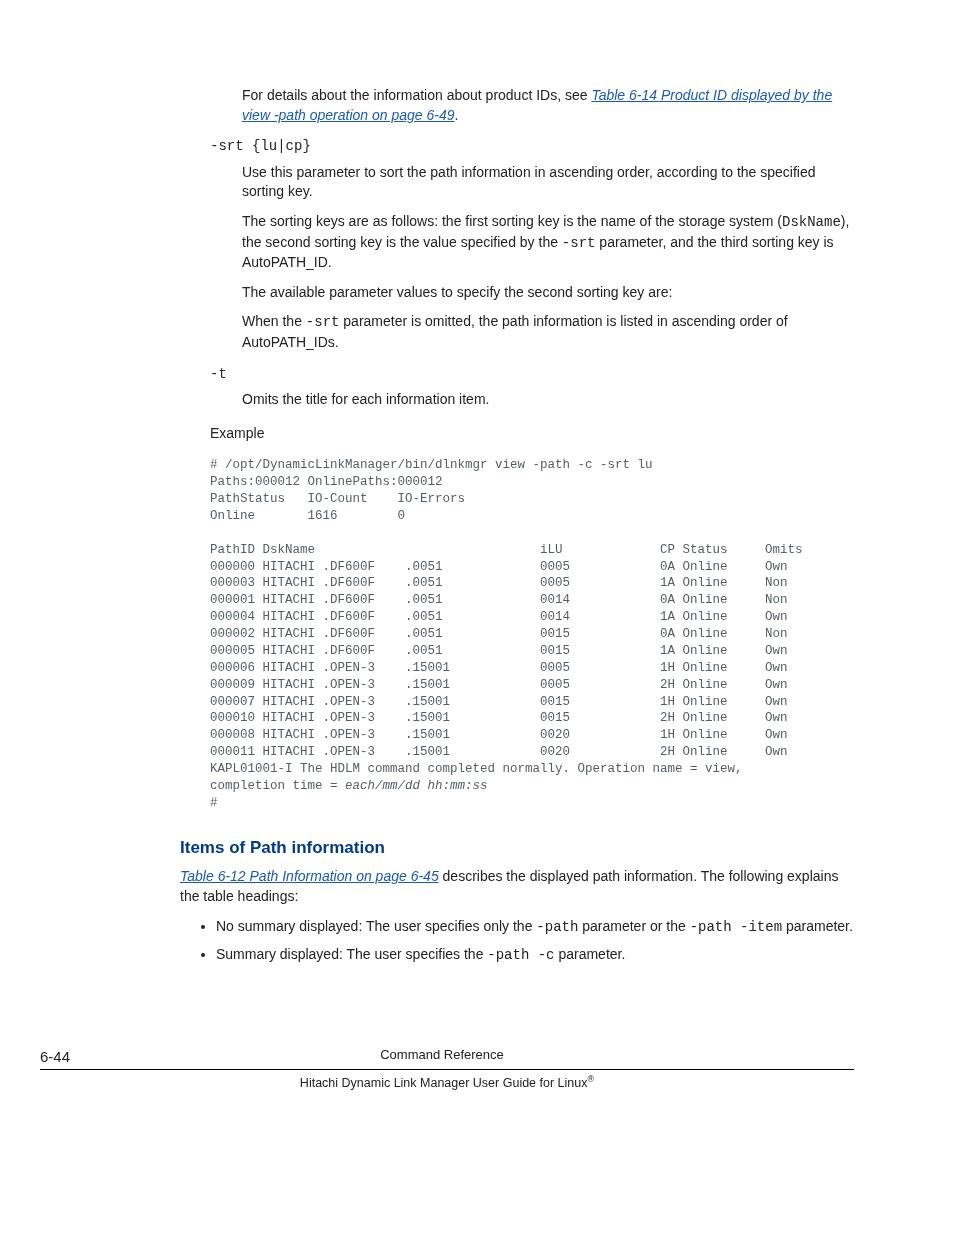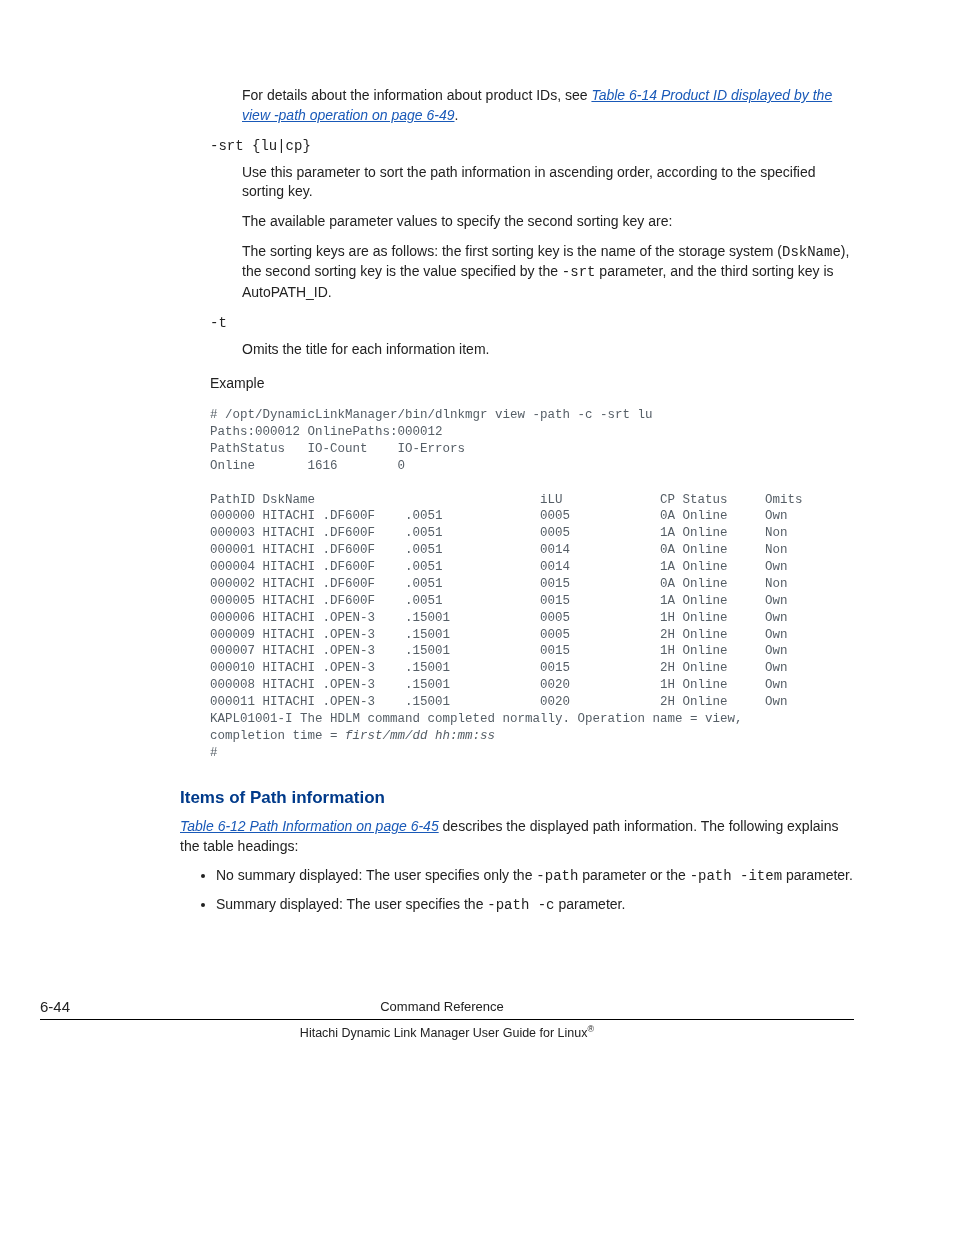--- a/index.html
+++ b/index.html
@@ -73,21 +73,20 @@
   }
   ul.body-bullets li {
     margin: 8px 0;
   }
   .footer {
     margin-top: 80px;
   }
   .footer-top {
     display: flex;
     justify-content: space-between;
-    align-items: flex-end;
     border-bottom: 1px solid #000;
     padding-bottom: 2px;
     width: 100%;
     margin-left: -60px;
     padding-left: 0;
     box-sizing: content-box;
     width: calc(100% + 60px);
   }
   .footer-pagenum {
     font-size: 15px;
@@ -113,23 +112,26 @@
 
   <div class="def">
     <p>
       <span>For details about the information about product IDs, see </span><a class="xref" href="#">Table 6-14 Product ID displayed by the view -path operation on page 6-49</a><span>.</span>
     </p>
   </div>
 
   <div class="term mono">-srt {lu|cp}</div>
   <div class="def">
     <p>Use this parameter to sort the path information in ascending order, according to the specified sorting key.</p>
+    <p>
+      <span>The sorting keys are as follows: the first sorting key is the name of the storage system (</span><span class="mono">DskName</span><span>), the second sorting key is the value specified by the </span><span class="mono">-srt</span><span> parameter, and the third sorting key is AutoPATH_ID.</span>
+    </p>
     <p>The available parameter values to specify the second sorting key are:</p>
     <p>
-      <span>The sorting keys are as follows: the first sorting key is the name of the storage system (</span><span class="mono">DskName</span><span>), the second sorting key is the value specified by the </span><span class="mono">-srt</span><span> parameter, and the third sorting key is AutoPATH_ID.</span>
+      <span>When the </span><span class="mono">-srt</span><span> parameter is omitted, the path information is listed in ascending order of AutoPATH_IDs.</span>
     </p>
   </div>
 
   <div class="term mono">-t</div>
   <div class="def">
     <p>Omits the title for each information item.</p>
   </div>
 
   <div class="example-label">Example</div>
 
@@ -145,21 +147,21 @@
 <span>000004 HITACHI .DF600F    .0051             0014            1A Online     Own</span>
 <span>000002 HITACHI .DF600F    .0051             0015            0A Online     Non</span>
 <span>000005 HITACHI .DF600F    .0051             0015            1A Online     Own</span>
 <span>000006 HITACHI .OPEN-3    .15001            0005            1H Online     Own</span>
 <span>000009 HITACHI .OPEN-3    .15001            0005            2H Online     Own</span>
 <span>000007 HITACHI .OPEN-3    .15001            0015            1H Online     Own</span>
 <span>000010 HITACHI .OPEN-3    .15001            0015            2H Online     Own</span>
 <span>000008 HITACHI .OPEN-3    .15001            0020            1H Online     Own</span>
 <span>000011 HITACHI .OPEN-3    .15001            0020            2H Online     Own</span>
 <span>KAPL01001-I The HDLM command completed normally. Operation name = view,</span>
-<span>completion time = </span><span class="ital">first/mm/dd hh:mm:ss</span>
+<span>completion time = </span><span class="ital">each/mm/dd hh:mm:ss</span>
 <span>#</span></pre>
 
   <h2 class="subhead">Items of Path information</h2>
 
   <div class="body-block">
     <a class="xref" href="#">Table 6-12 Path Information on page 6-45</a><span> describes the displayed path information. The following explains the table headings:</span>
   </div>
 
   <ul class="body-bullets">
     <li>

